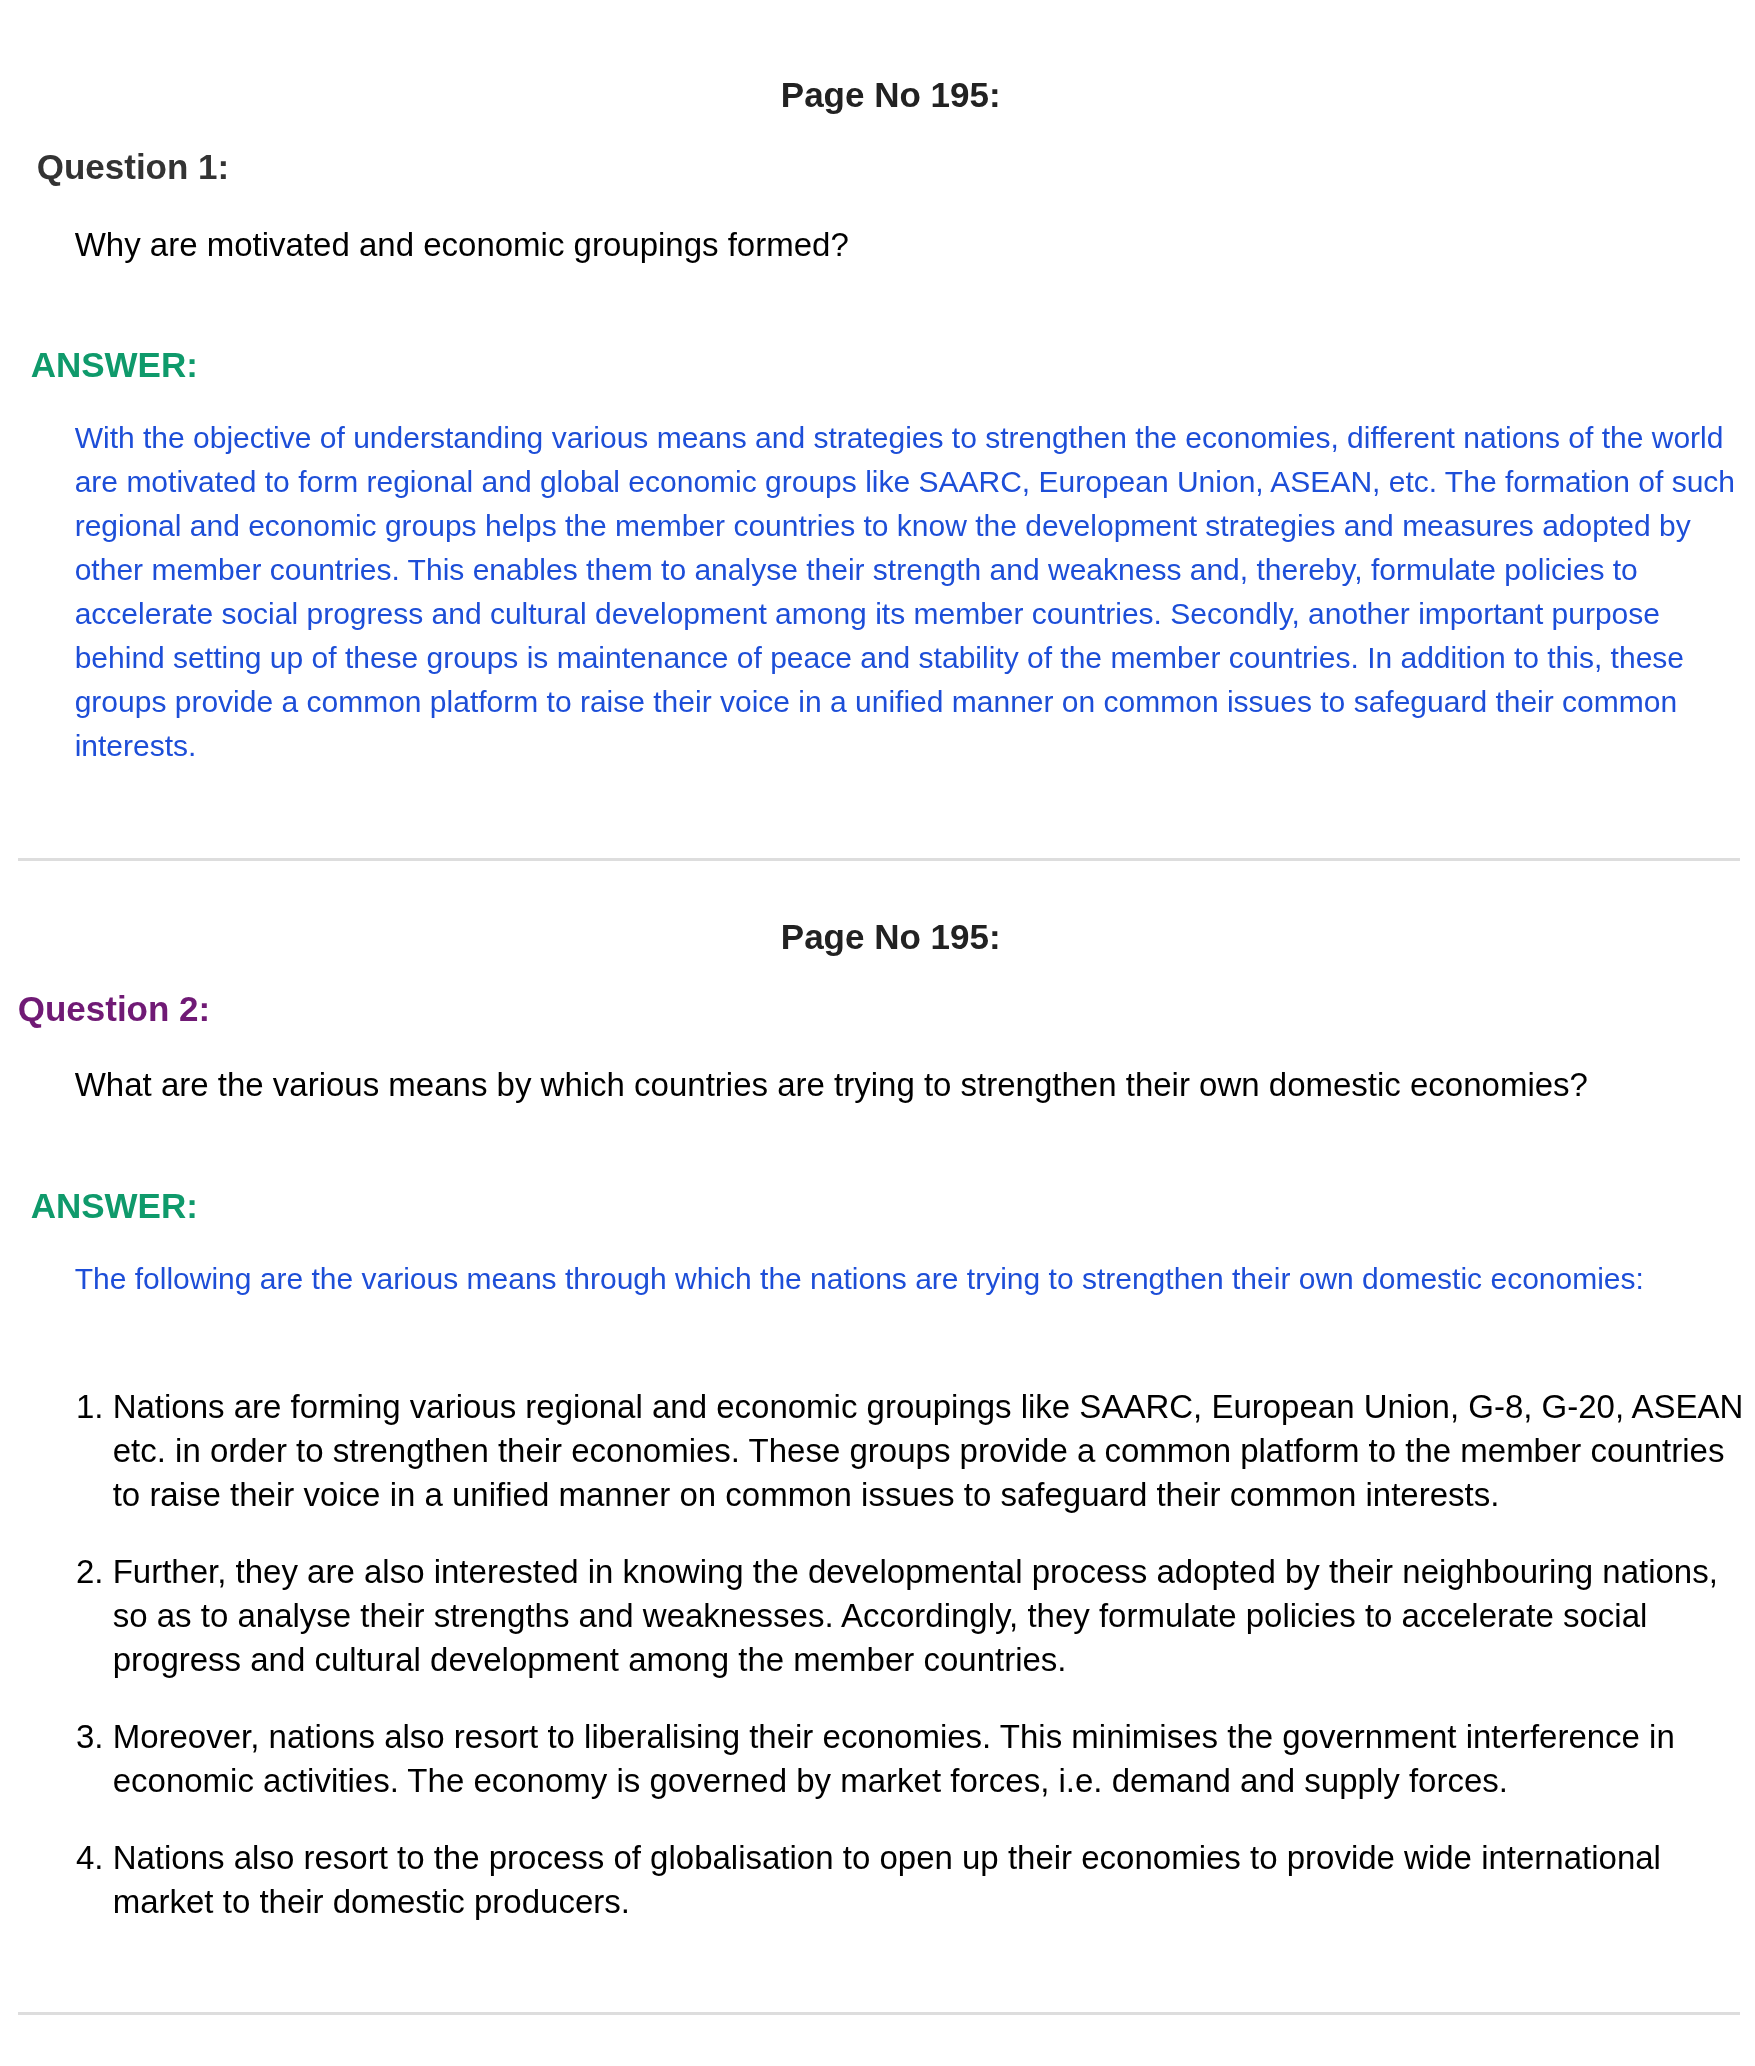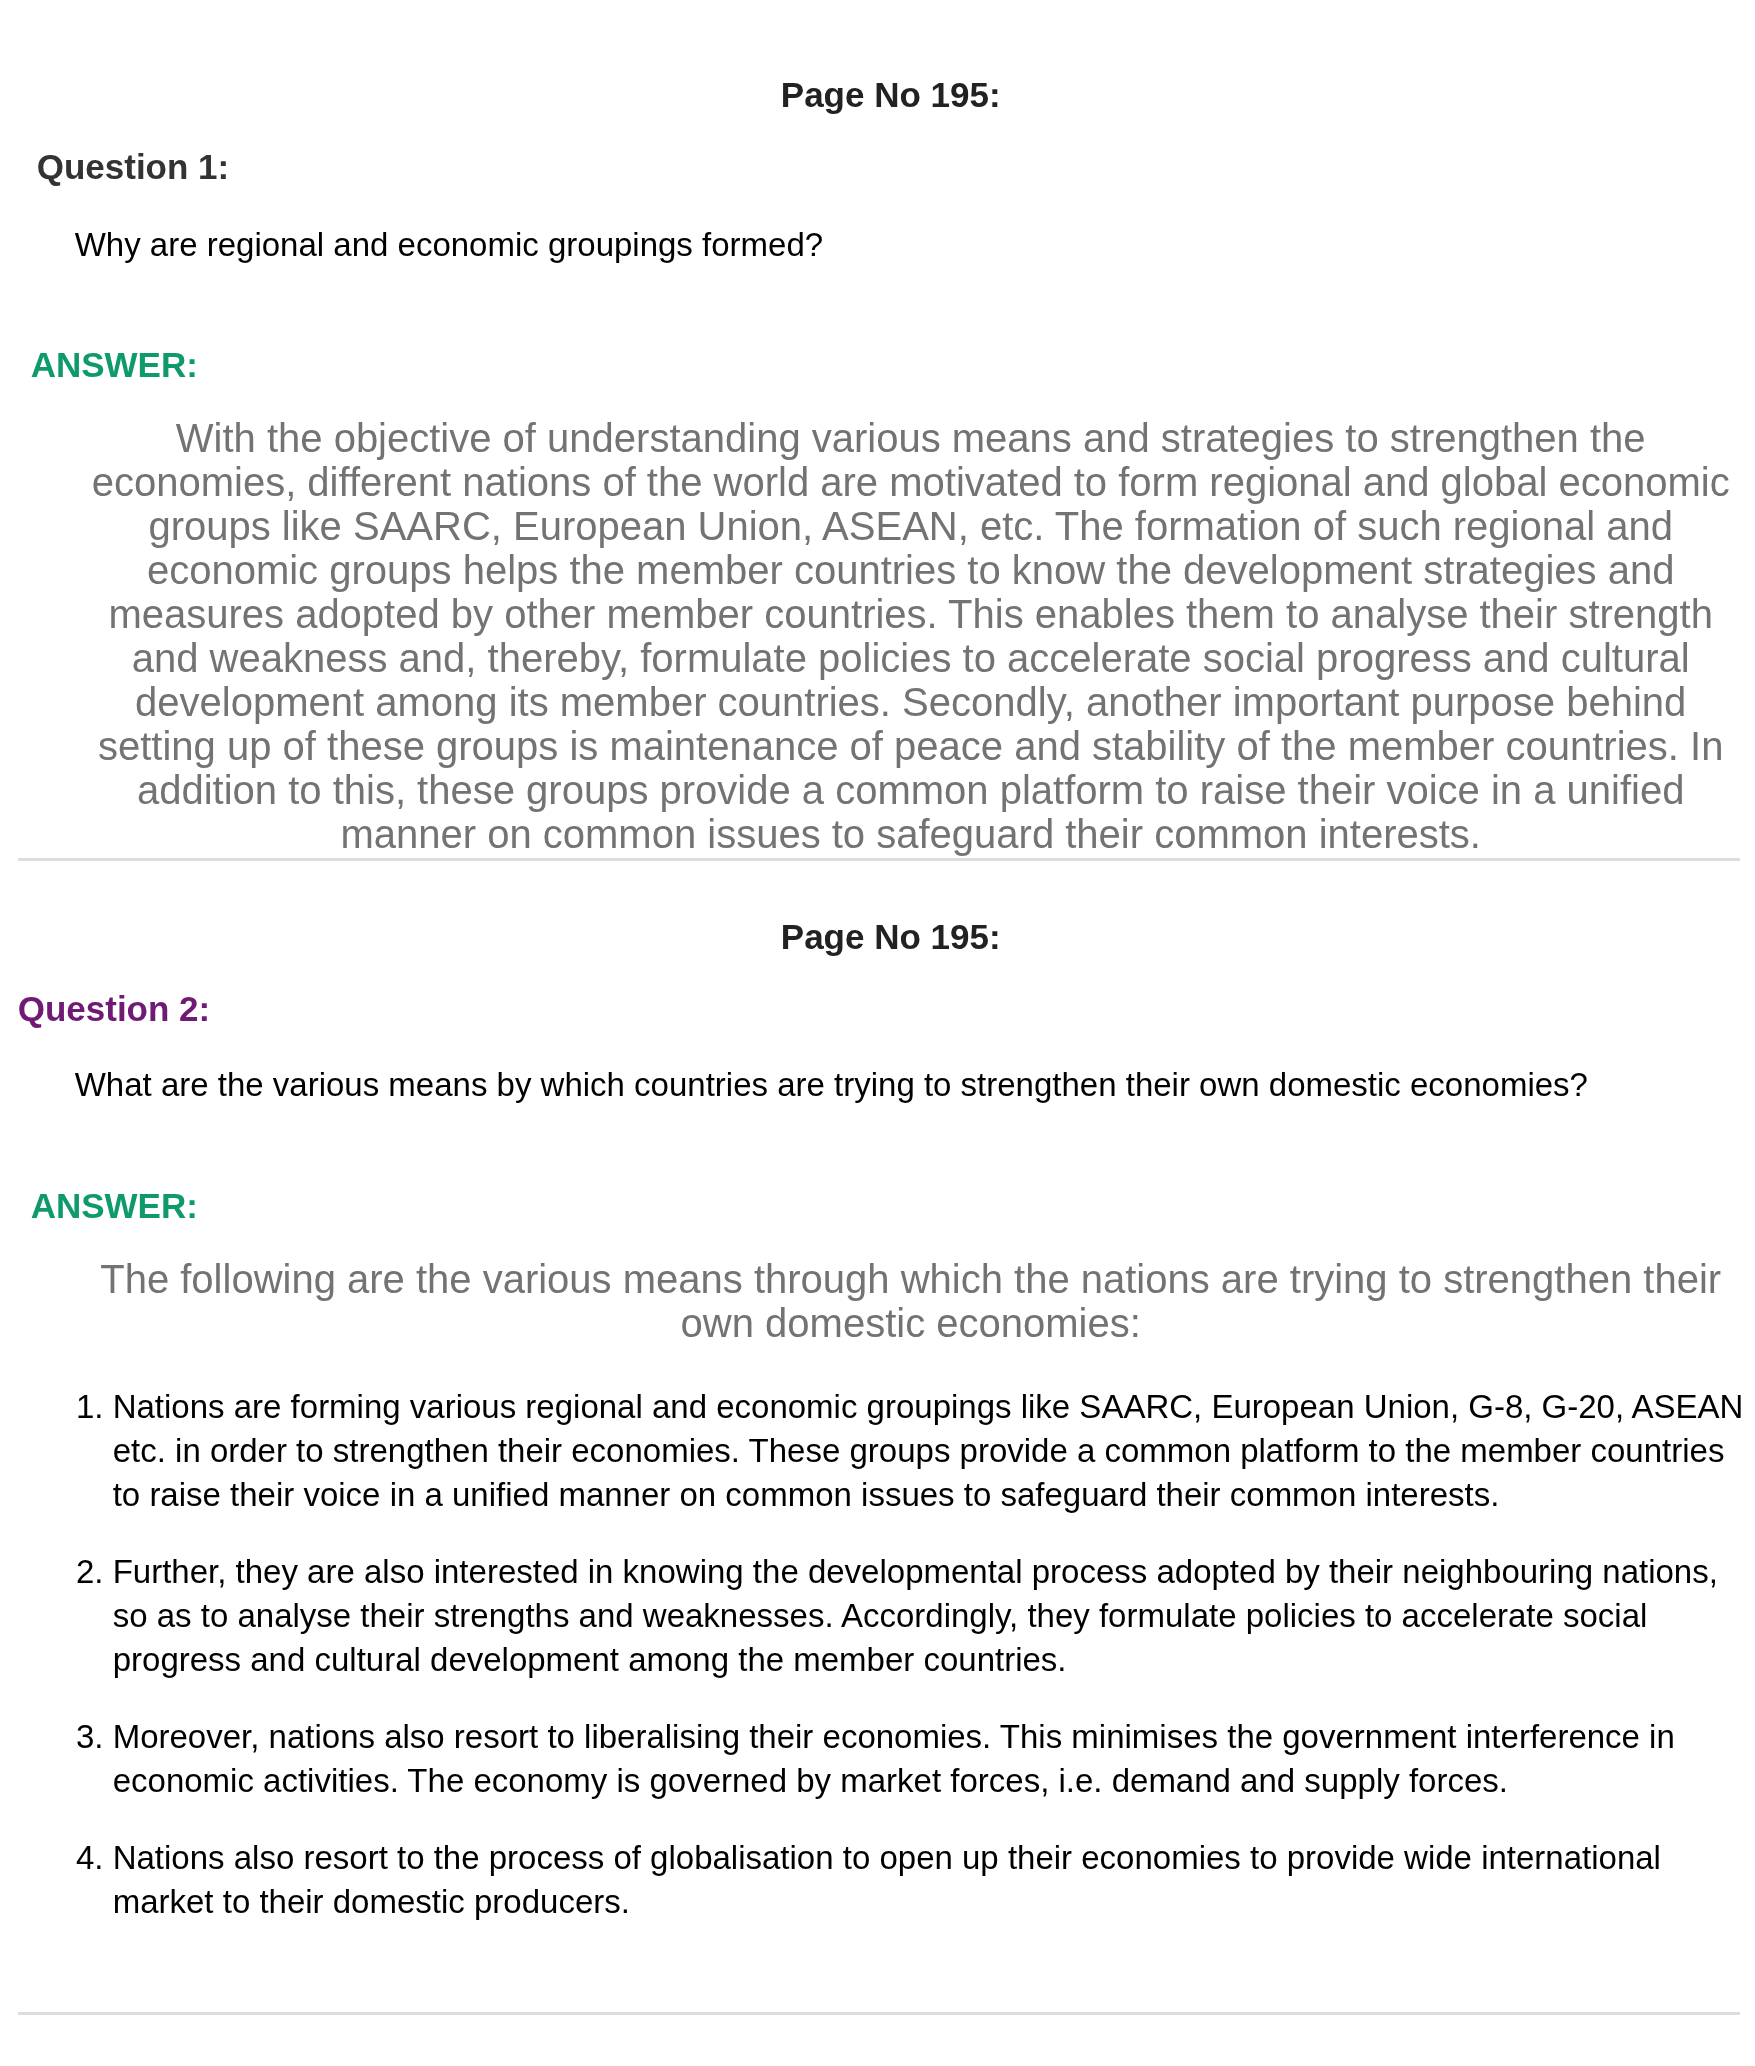--- a/index.html
+++ b/index.html
@@ -45,26 +45,25 @@
     color: #000000;
     margin: 0 0 0 57px;
   }
   .answer-label {
     font-weight: bold;
     font-size: 35px;
     line-height: 42px;
     margin: 13px;
   }
   .answer-body {
-    font-size: 40px;
+    font-size: 30px;
     line-height: 44px;
-    color: #737373;
+    color: #1d4ed8;
     margin: 0 0 0 57px;
     width: 1672px;
-    text-align: center;
   }
   .answer-list {
     margin: 4px;
     padding: 0 0 0 91px;
     font-size: 33px;
     line-height: 44px;
     width: 1636px;
   }
   .answer-list li {
     margin: 0 0 33px 0;
@@ -97,21 +96,21 @@
   #div2    { position: absolute; top: 2012px; left: 0; }
 </style>
 </head>
 <body>
 
 <div class="page">
 
   <section class="section">
     <h2 id="s1-page" class="page-no" style="color: rgb(34, 34, 34);">Page No 195:</h2>
     <h3 id="s1-qh" class="question-heading" style="color: rgb(51, 51, 51);">Question 1:</h3>
-    <p id="s1-qt" class="question-text">Why are regional and economic groupings formed?</p>
+    <p id="s1-qt" class="question-text">Why are motivated and economic groupings formed?</p>
     <h3 id="s1-al" class="answer-label" style="color: rgb(15, 154, 107);">ANSWER:</h3>
     <p id="s1-ab" class="answer-body">With the objective of understanding various means and strategies to strengthen the economies, different nations of the world are motivated to form regional and global economic groups like SAARC, European Union, ASEAN, etc. The formation of such regional and economic groups helps the member countries to know the development strategies and measures adopted by other member countries. This enables them to analyse their strength and weakness and, thereby, formulate policies to accelerate social progress and cultural development among its member countries. Secondly, another important purpose behind setting up of these groups is maintenance of peace and stability of the member countries. In addition to this, these groups provide a common platform to raise their voice in a unified manner on common issues to safeguard their common interests.</p>
   </section>
 
   <hr id="div1" class="divider" style="background: rgb(221, 221, 221);">
 
   <section class="section">
     <h2 id="s2-page" class="page-no" style="color: rgb(34, 34, 34);">Page No 195:</h2>
     <h3 id="s2-qh" class="question-heading" style="color: #701a75;">Question 2:</h3>
     <p id="s2-qt" class="question-text">What are the various means by which countries are trying to strengthen their own domestic economies?</p>

